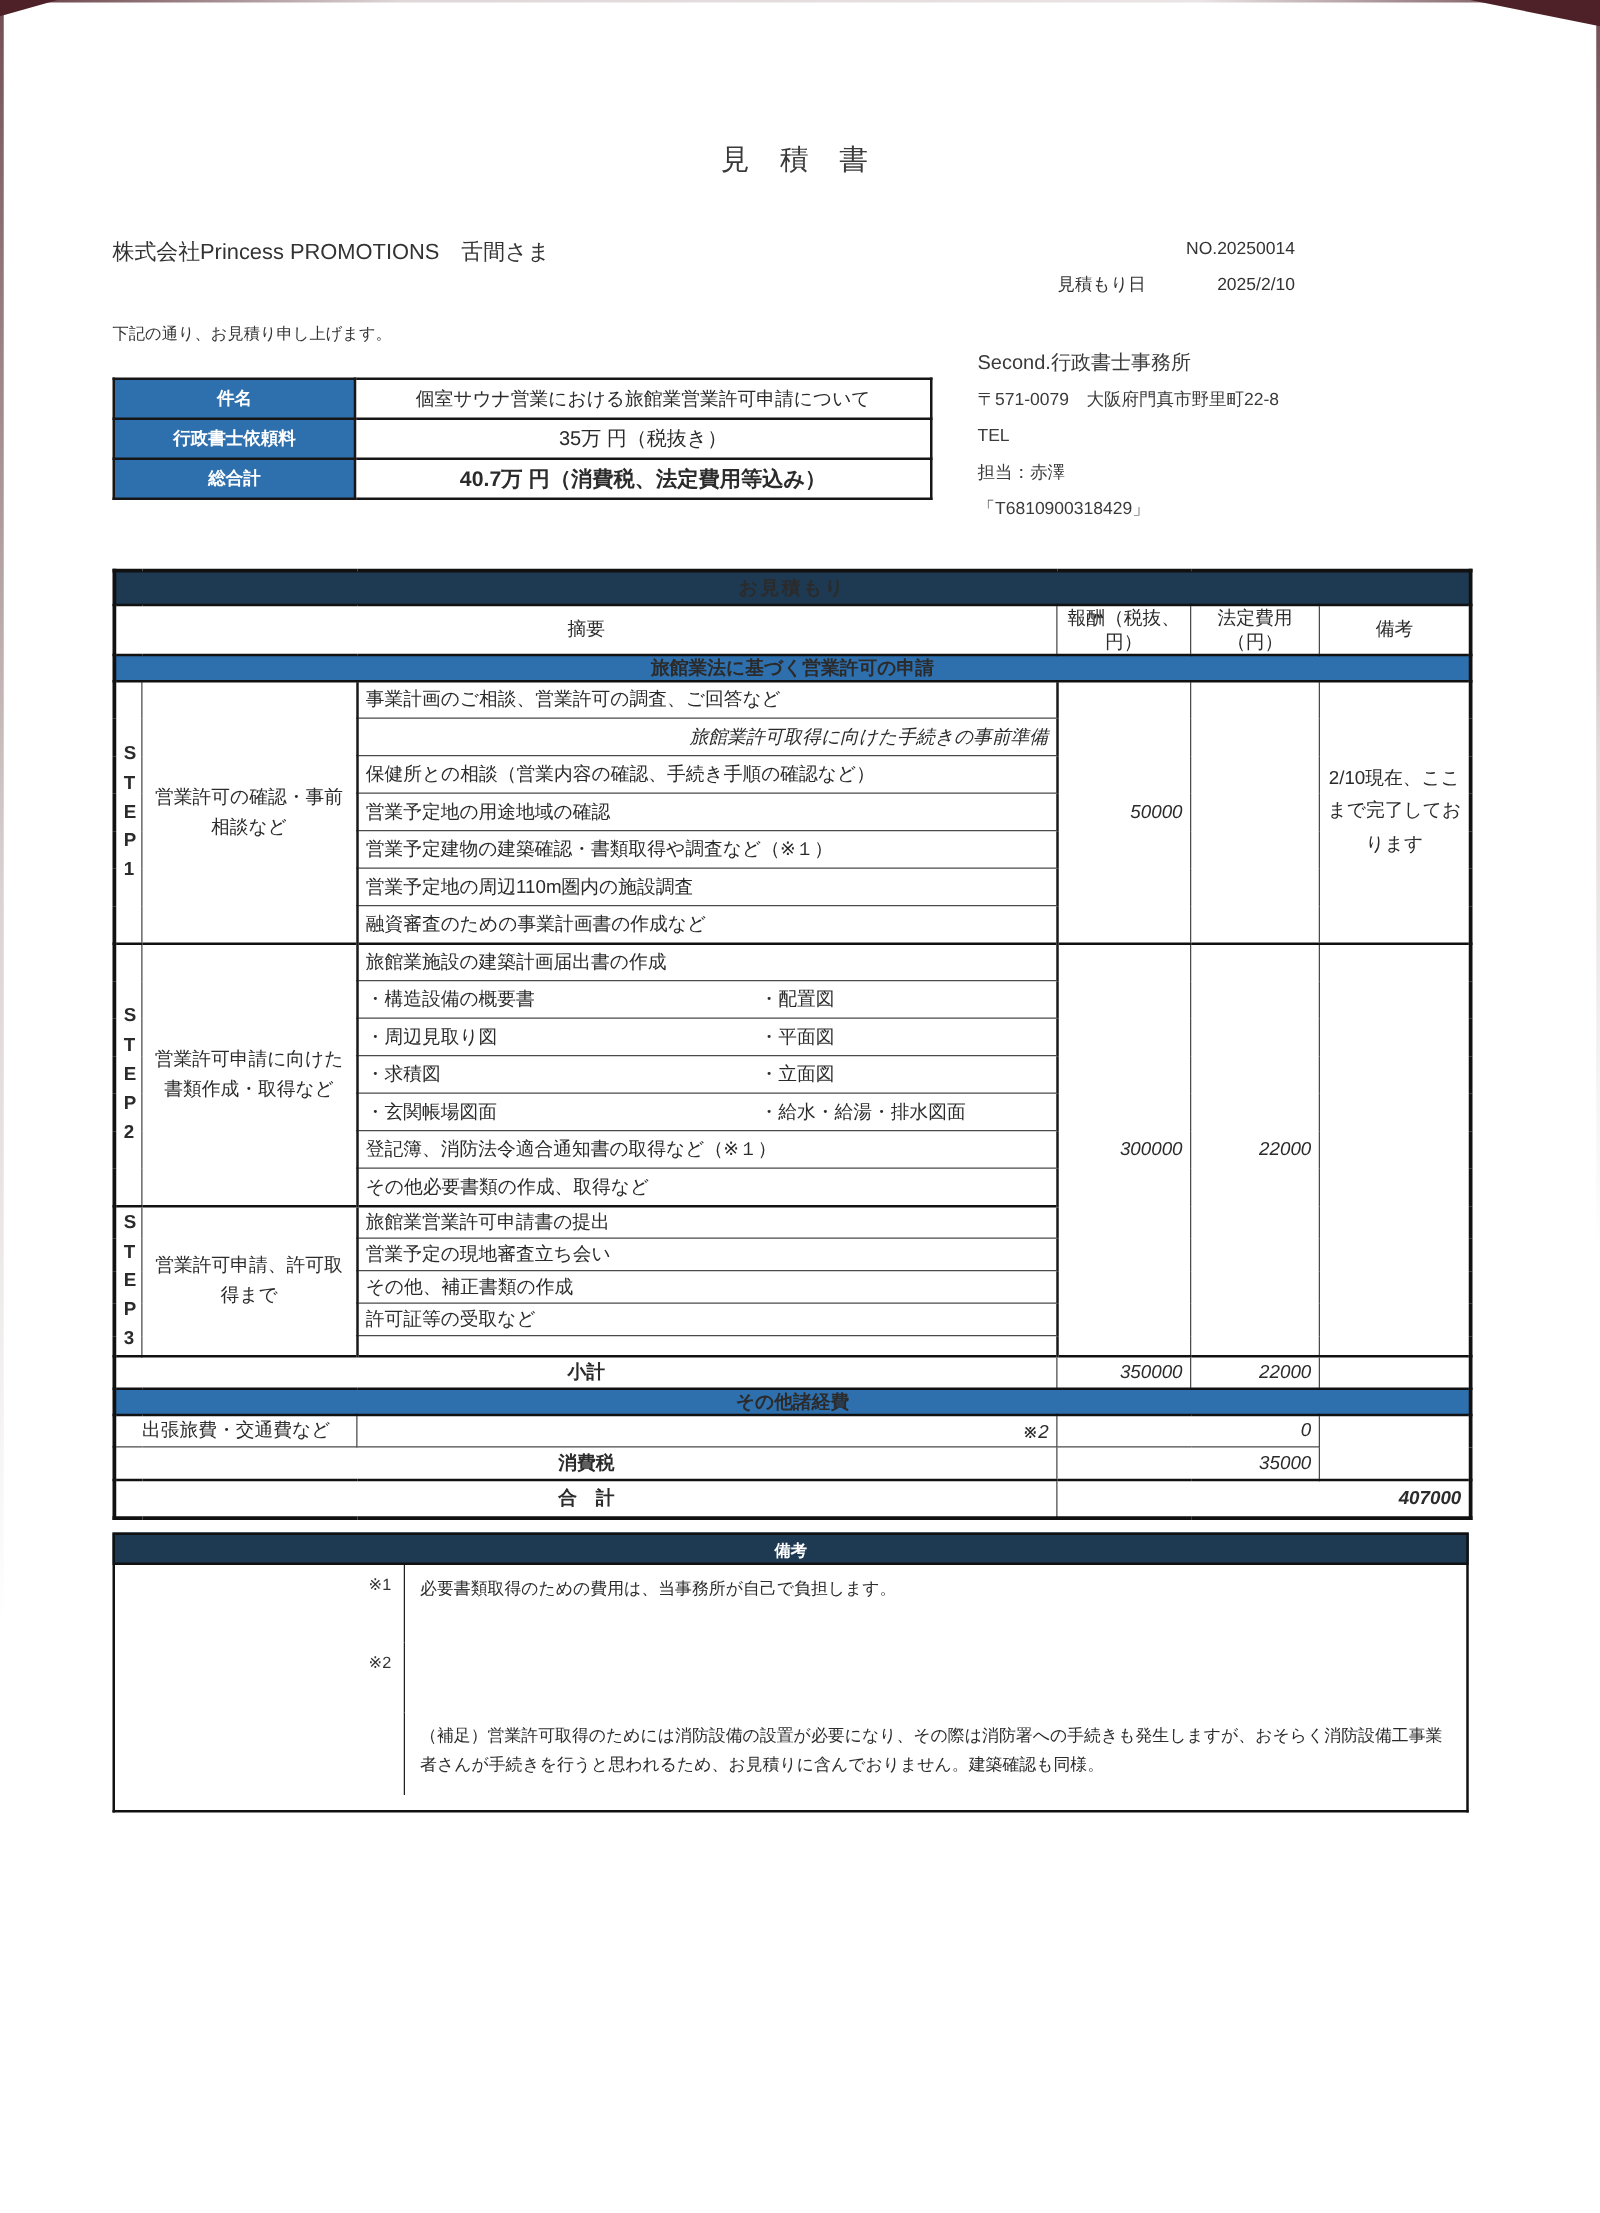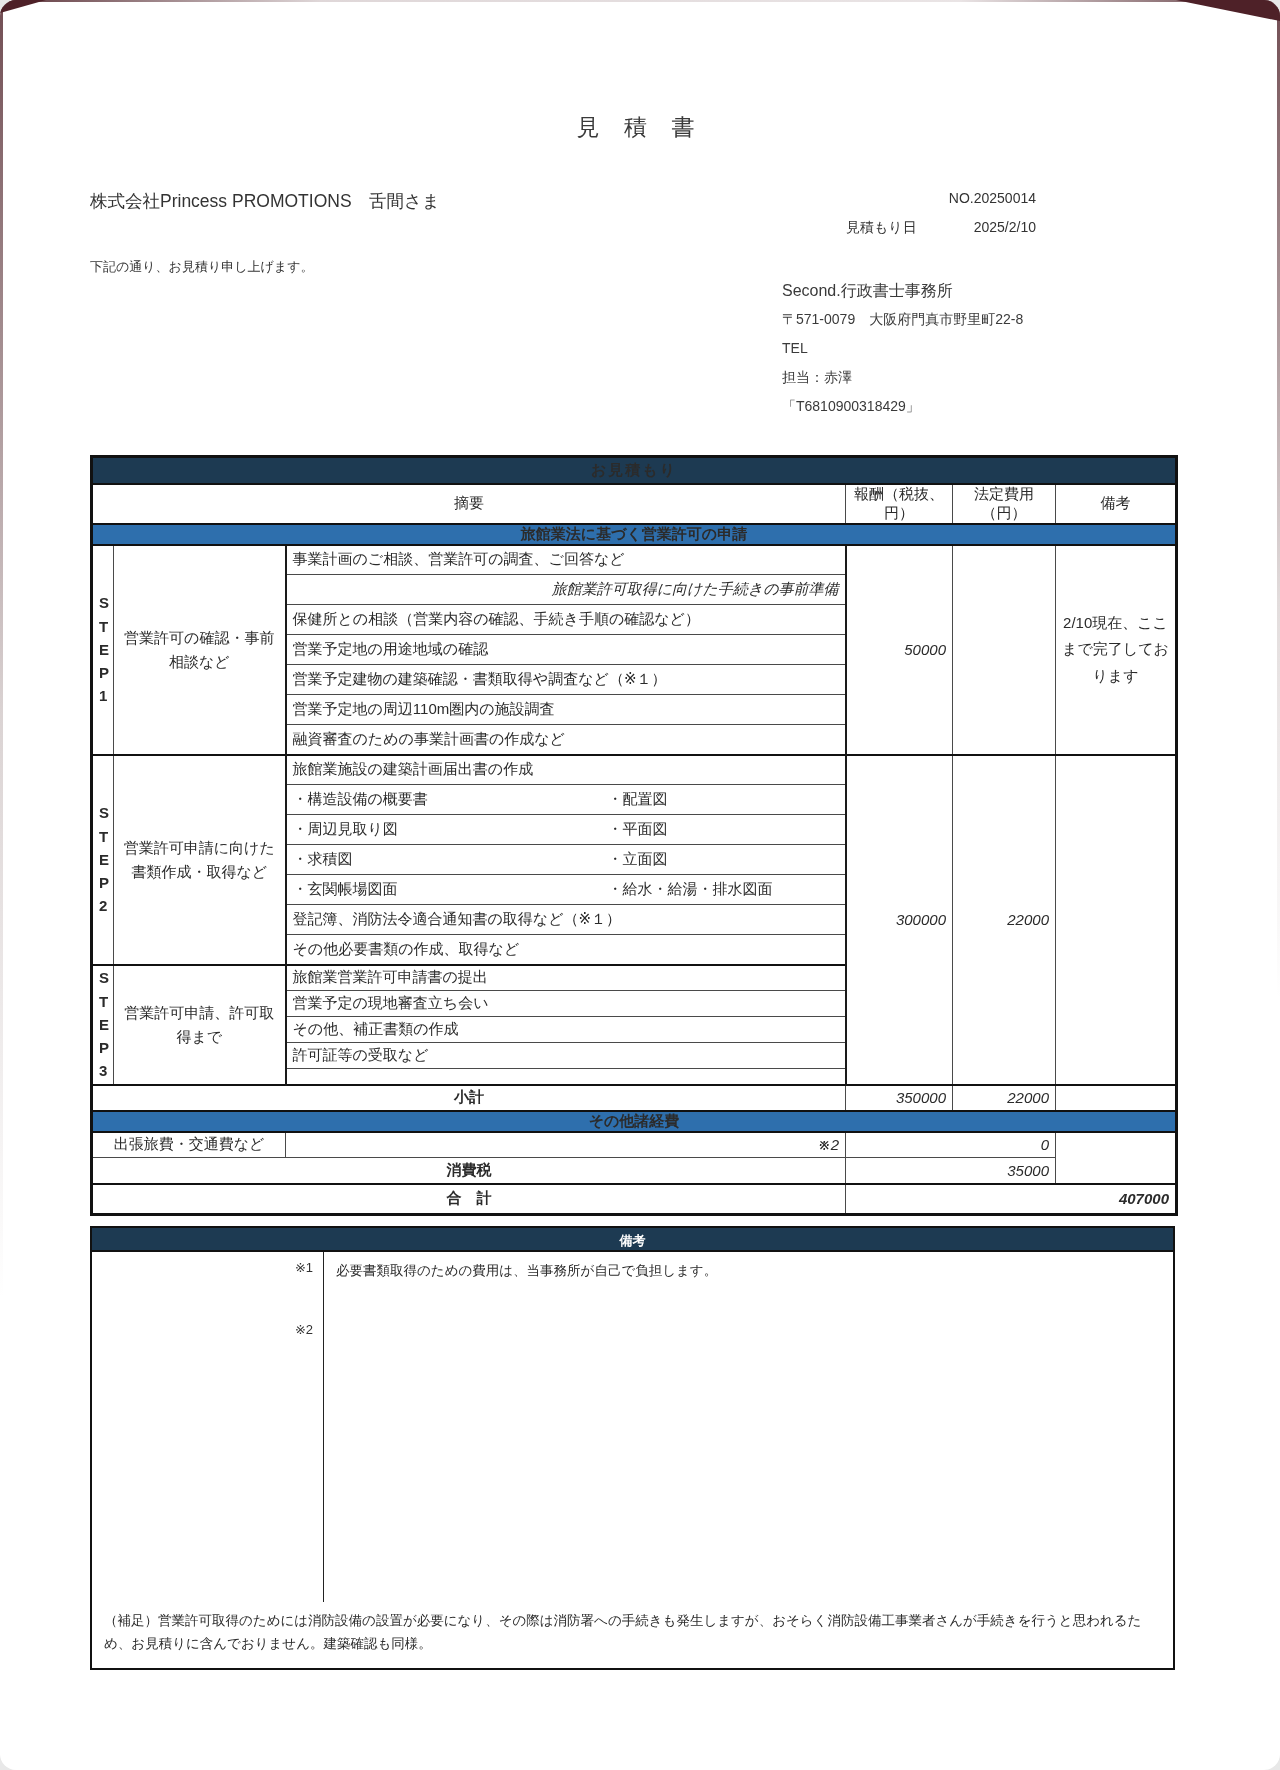--- a/index.html
+++ b/index.html
@@ -1,20 +1,20 @@
 <!DOCTYPE html>
 <html><head>
 <meta charset="utf-8">
 <style>
   * { box-sizing: border-box; margin: 0; padding: 0; }
   html,body { background:#e8e8e8; }
   body { font-family: "Liberation Sans", "DejaVu Sans", sans-serif; }
   .page {
     position: relative; width: 1280px; height: 1770px;
-    background: #ffffff; margin: 0 auto; overflow: hidden; color: #2b2b2b; border-radius: 16px;
+    background: #ffffff; margin: 0 auto; overflow: hidden; color: #2b2b2b;
   }
   
   .corner-tl { position:absolute; top:0; left:0; width:0; height:0;
     border-top:13px solid #4e2128; border-right:46px solid transparent; }
   .corner-tr { position:absolute; top:0; right:0; width:0; height:0;
     border-top:21px solid #4e2128; border-left:104px solid transparent; }
   .edge-top { position:absolute; top:0; left:0; width:100%; height:2px;
     background:linear-gradient(90deg, rgba(78,33,40,.9), rgba(78,33,40,.18) 25%, rgba(78,33,40,.12) 75%, rgba(78,33,40,.9)); }
   .edge-left { position:absolute; top:0; left:0; width:3px; height:1300px;
     background:linear-gradient(180deg, rgba(78,33,40,.8), rgba(110,80,80,.25) 55%, rgba(110,80,80,0)); }
@@ -79,21 +79,21 @@
   .remarks-band { height:26px; background:#1d3a52; color:#fff; font-weight:bold;
     font-size:13px; text-align:center; line-height:26px; border:2px solid #111; }
   .remarks-body { border:2.5px solid #111; border-top:none; background:#fff; }
   .remark-row { display:flex; align-items:flex-start; }
   .remark-ref { width:232px; flex:0 0 232px; text-align:right; padding:8px 10px 0 0;
     font-size:13px; color:#333; border-right:1.5px solid #222; align-self:stretch; }
   .remark-text { flex:1; padding:8px 14px 0 12px; font-size:13.5px; color:#2b2b2b; line-height:1.7; }
   .u { text-underline-offset:4px; }
   .remark-row.r1 { height:62px; }
   .remark-row.r2 { height:56px; }
-  .remark-row.r3 { min-height:78px; padding-bottom:12px;flex-direction:column; }
+  .remark-row.r3 { min-height:78px; padding-bottom:12px; }
 </style>
 </head>
 <body>
 
 <div class="page">
 
   <div class="corner-tl"></div>
   <div class="corner-tr"></div>
   <div class="edge-top"></div>
   <div class="edge-left"></div>
@@ -106,20 +106,36 @@
   <div class="head-right">
     <div class="head-no">NO.20250014</div>
     <div class="head-date">
       <span>見積もり日</span>
       <span>2025/2/10</span>
     </div>
   </div>
 
   <div class="intro-line">下記の通り、お見積り申し上げます。</div>
 
+  <table class="summary-table">
+    <tbody>
+        <tr>
+      <td class="sum-label">件名</td>
+      <td class="sum-value">個室サウナ営業における旅館業営業許可申請について</td>
+    </tr>
+    <tr>
+      <td class="sum-label">行政書士依頼料</td>
+      <td class="sum-value big">35万 円（税抜き）</td>
+    </tr>
+    <tr>
+      <td class="sum-label">総合計</td>
+      <td class="sum-value total">40.7万 円（消費税、法定費用等込み）</td>
+    </tr>
+  </tbody>
+    </table>
 
   <div class="office-block">
     <div class="office-name">Second.行政書士事務所</div>
     <div>〒571-0079　大阪府門真市野里町22-8</div>
     <div>TEL</div>
     <div>担当：赤澤</div>
     <div>「T6810900318429」</div>
   </div>
 
   <table class="estimate-table">

